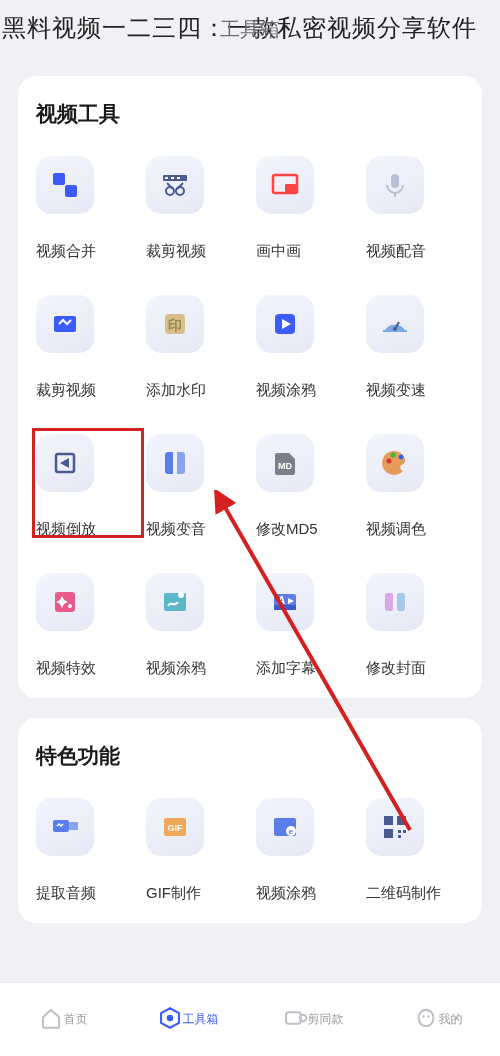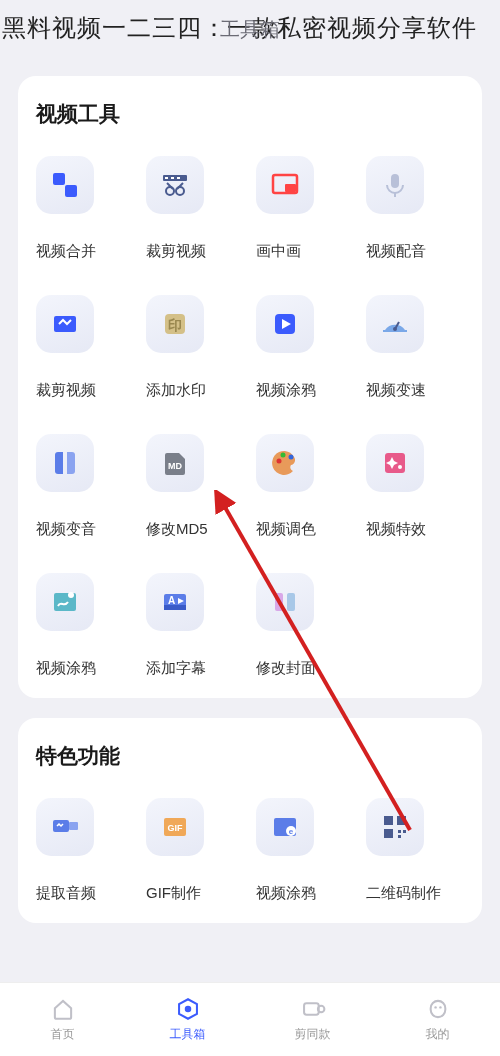--- a/index.html
+++ b/index.html
@@ -95,21 +95,21 @@
       left: 0;
       right: 0;
       height: 74px;
       background: #fff;
       display: flex;
       border-top: 1px solid #eee;
     }
     .nav-item {
       flex: 1;
       display: flex;
-      flex-direction: column;
+      flex-direction: row;
       align-items: center;
       justify-content: center;
       cursor: pointer;
     }
     .nav-icon {
       width: 26px;
       height: 26px;
       margin-bottom: 4px;
     }
     .nav-label {
@@ -202,20 +202,30 @@
           <svg width="32" height="32" viewBox="0 0 32 32">
             <path d="M6 22 a12 12 0 0 1 20 0" fill="#7aa8e8"></path>
             <rect x="4" y="22" width="24" height="2" fill="#7aa8e8"></rect>
             <line x1="16" y1="21" x2="20" y2="14" stroke="#4a5b8f" stroke-width="2"></line>
             <circle cx="16" cy="21" r="2" fill="#4a5b8f"></circle>
           </svg>
         </div>
         <div class="tool-label">视频变速</div>
       </div>
       <div class="tool">
+        <div class="highlight-box"></div>
+        <div class="tool-icon-box">
+          <svg width="32" height="32" viewBox="0 0 32 32">
+            <rect x="7" y="7" width="18" height="18" rx="2" fill="none" stroke="#4a5b8f" stroke-width="2.5"></rect>
+            <polygon points="20,11 20,21 11,16" fill="#4a5b8f"></polygon>
+          </svg>
+        </div>
+        <div class="tool-label">视频倒放</div>
+      </div>
+      <div class="tool">
         <div class="tool-icon-box">
           <svg width="32" height="32" viewBox="0 0 32 32">
             <path d="M6 8 a3 3 0 0 1 3 -3 h5 v22 h-5 a3 3 0 0 1 -3 -3 z" fill="#5b7de8"></path>
             <path d="M26 8 a3 3 0 0 0 -3 -3 h-5 v22 h5 a3 3 0 0 0 3 -3 z" fill="#8aa3f0"></path>
           </svg>
         </div>
         <div class="tool-label">视频变音</div>
       </div>
       <div class="tool">
         <div class="tool-icon-box">

